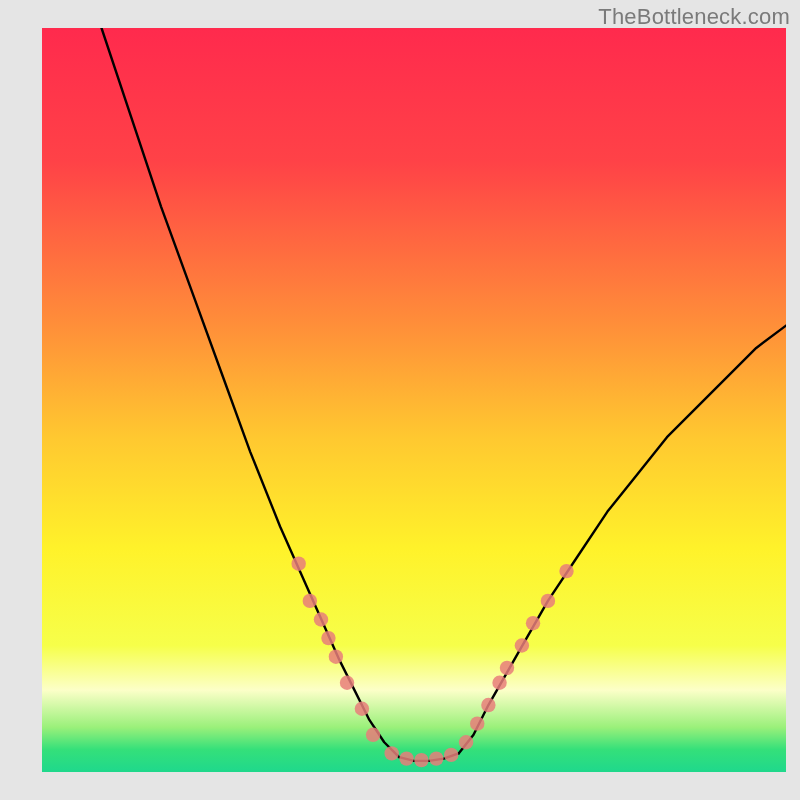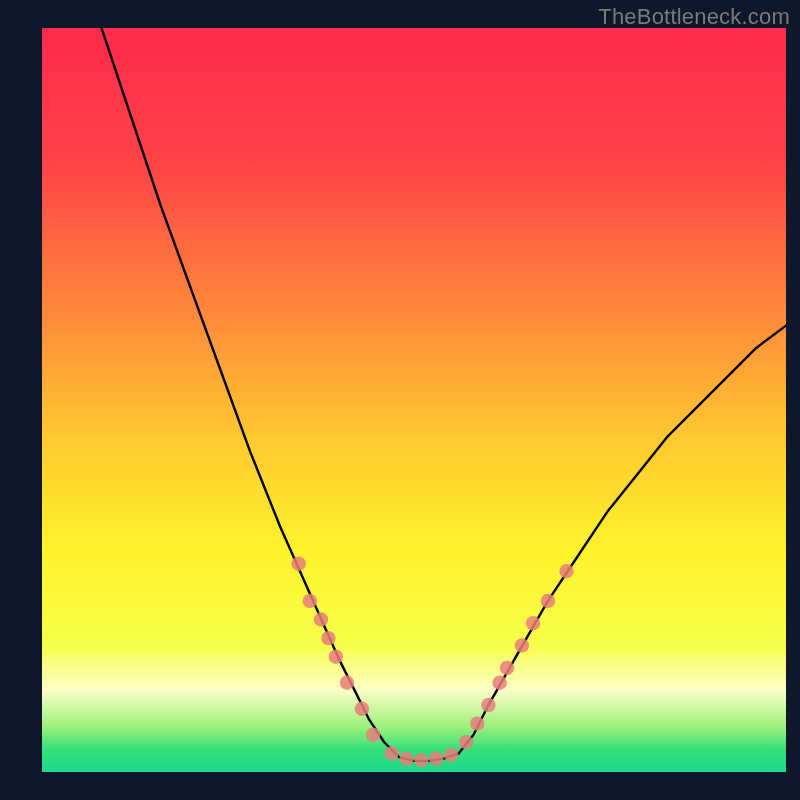--- a/index.html
+++ b/index.html
@@ -8,21 +8,21 @@
     width: 800px;
     height: 800px;
     background: #000;
     overflow: hidden;
     font-family: Arial, Helvetica, sans-serif;
   }
   .frame {
     position: relative;
     width: 800px;
     height: 800px;
-    background: #0f172a;
+    background: #e5e5e5;
   }
   .watermark {
     position: absolute;
     top: 4px;
     right: 10px;
     color: #7a7a7a;
     font-size: 22px;
     font-weight: 500;
     letter-spacing: 0.2px;
     z-index: 20;

